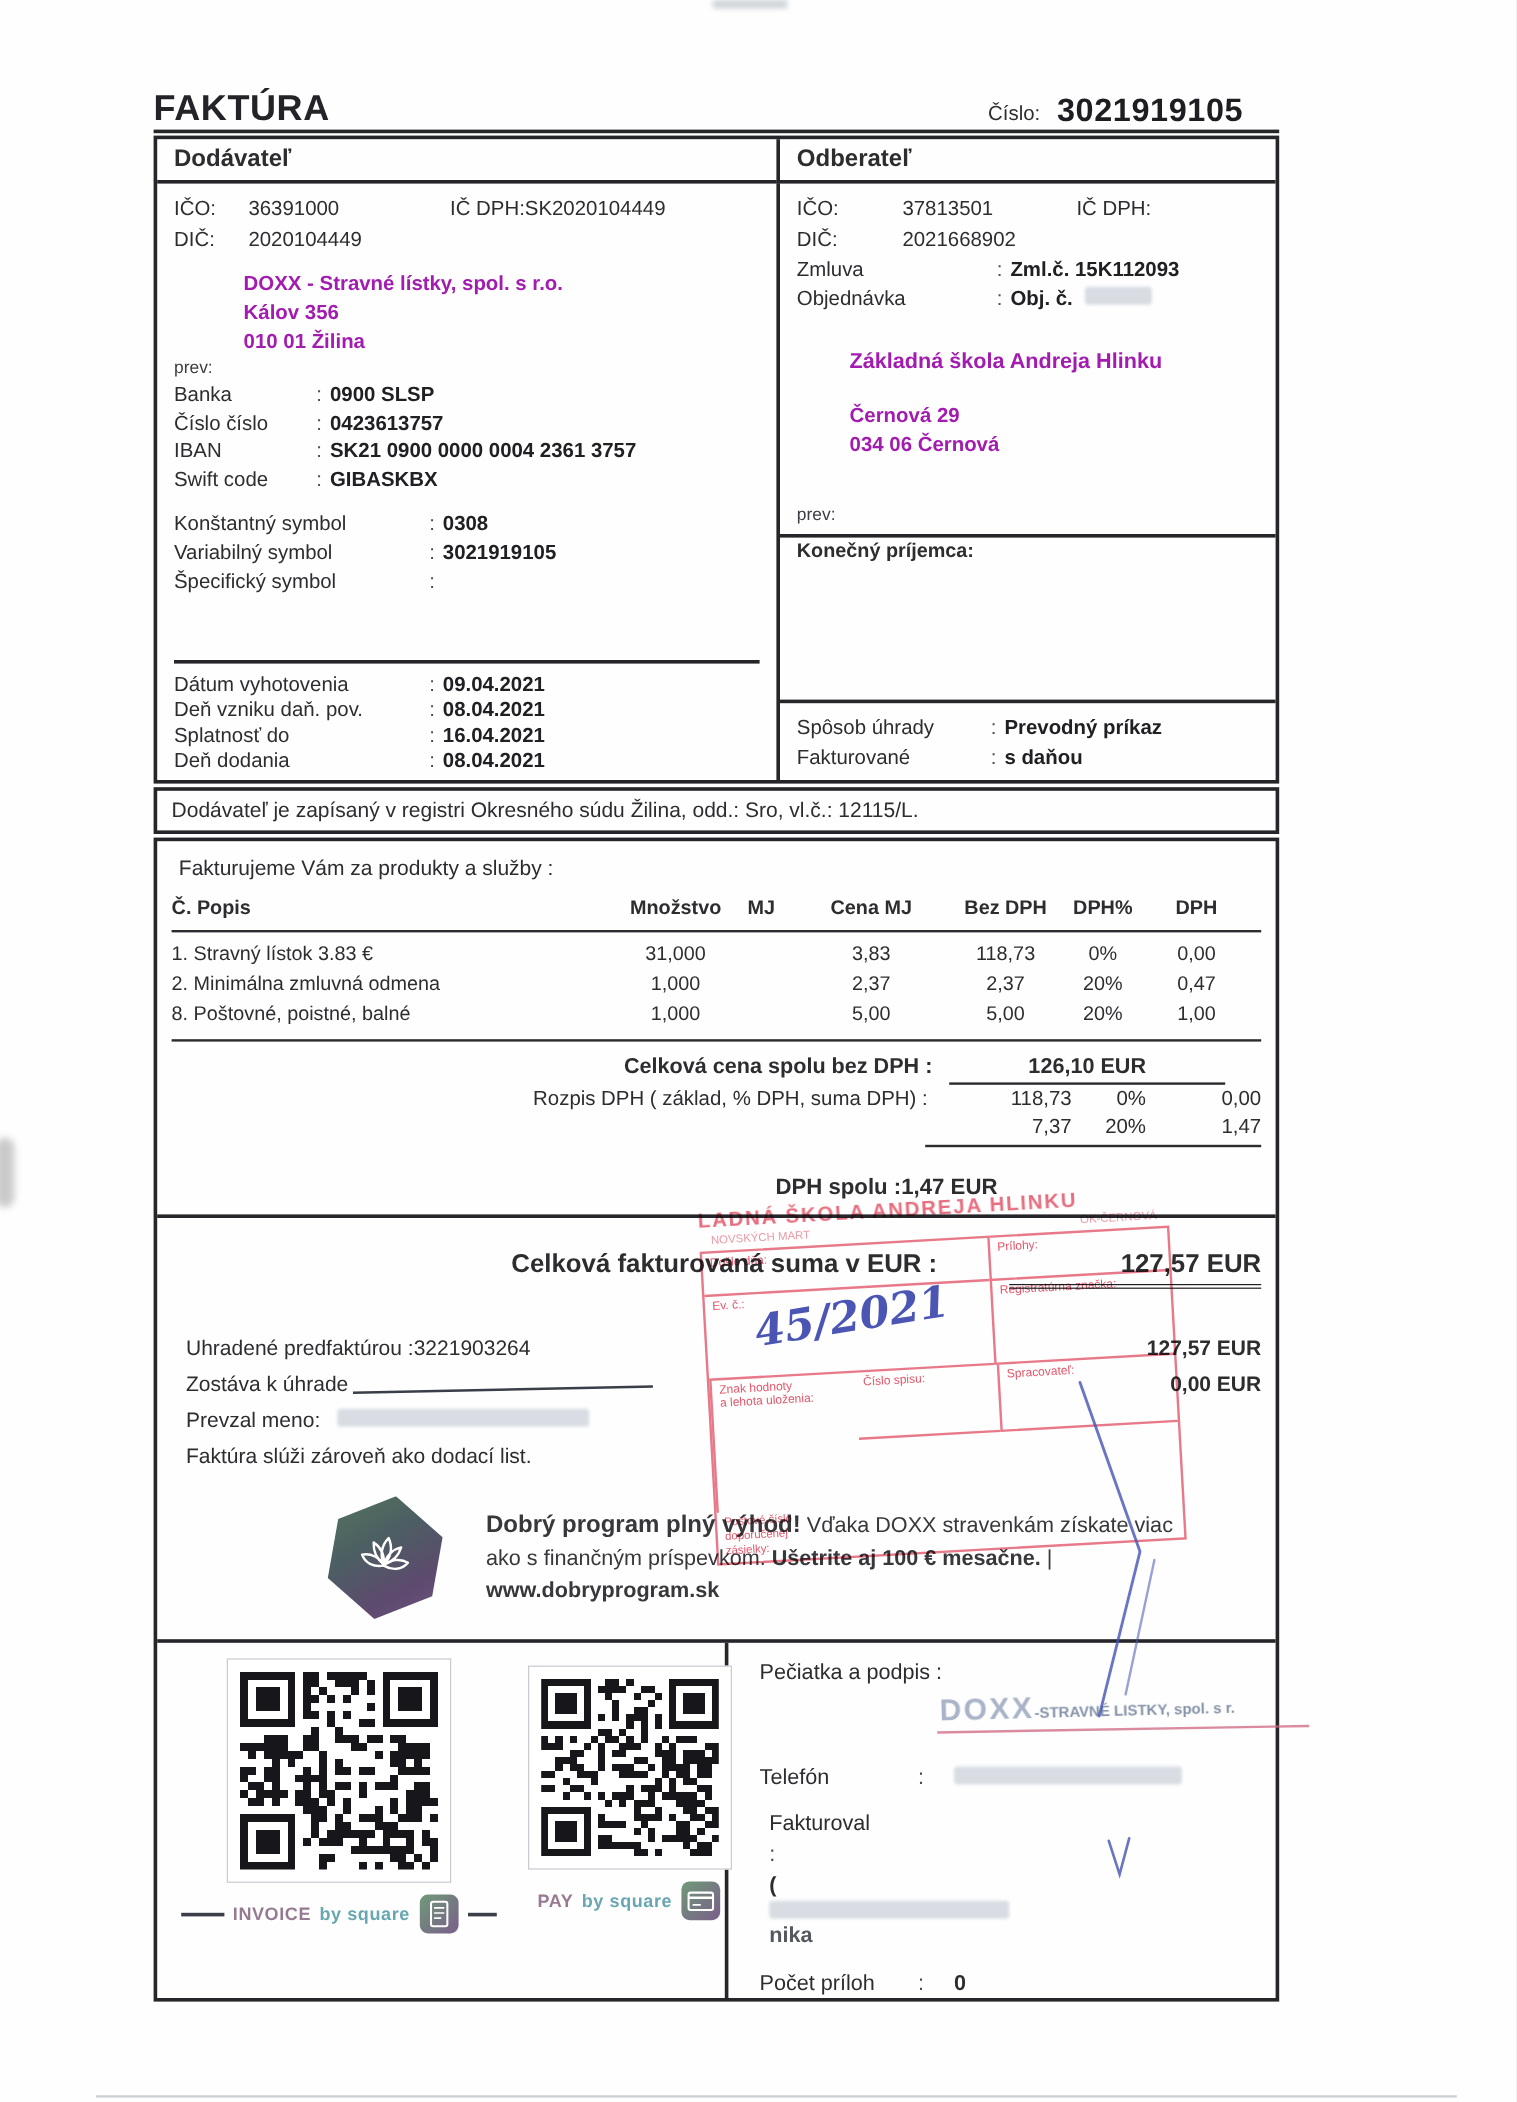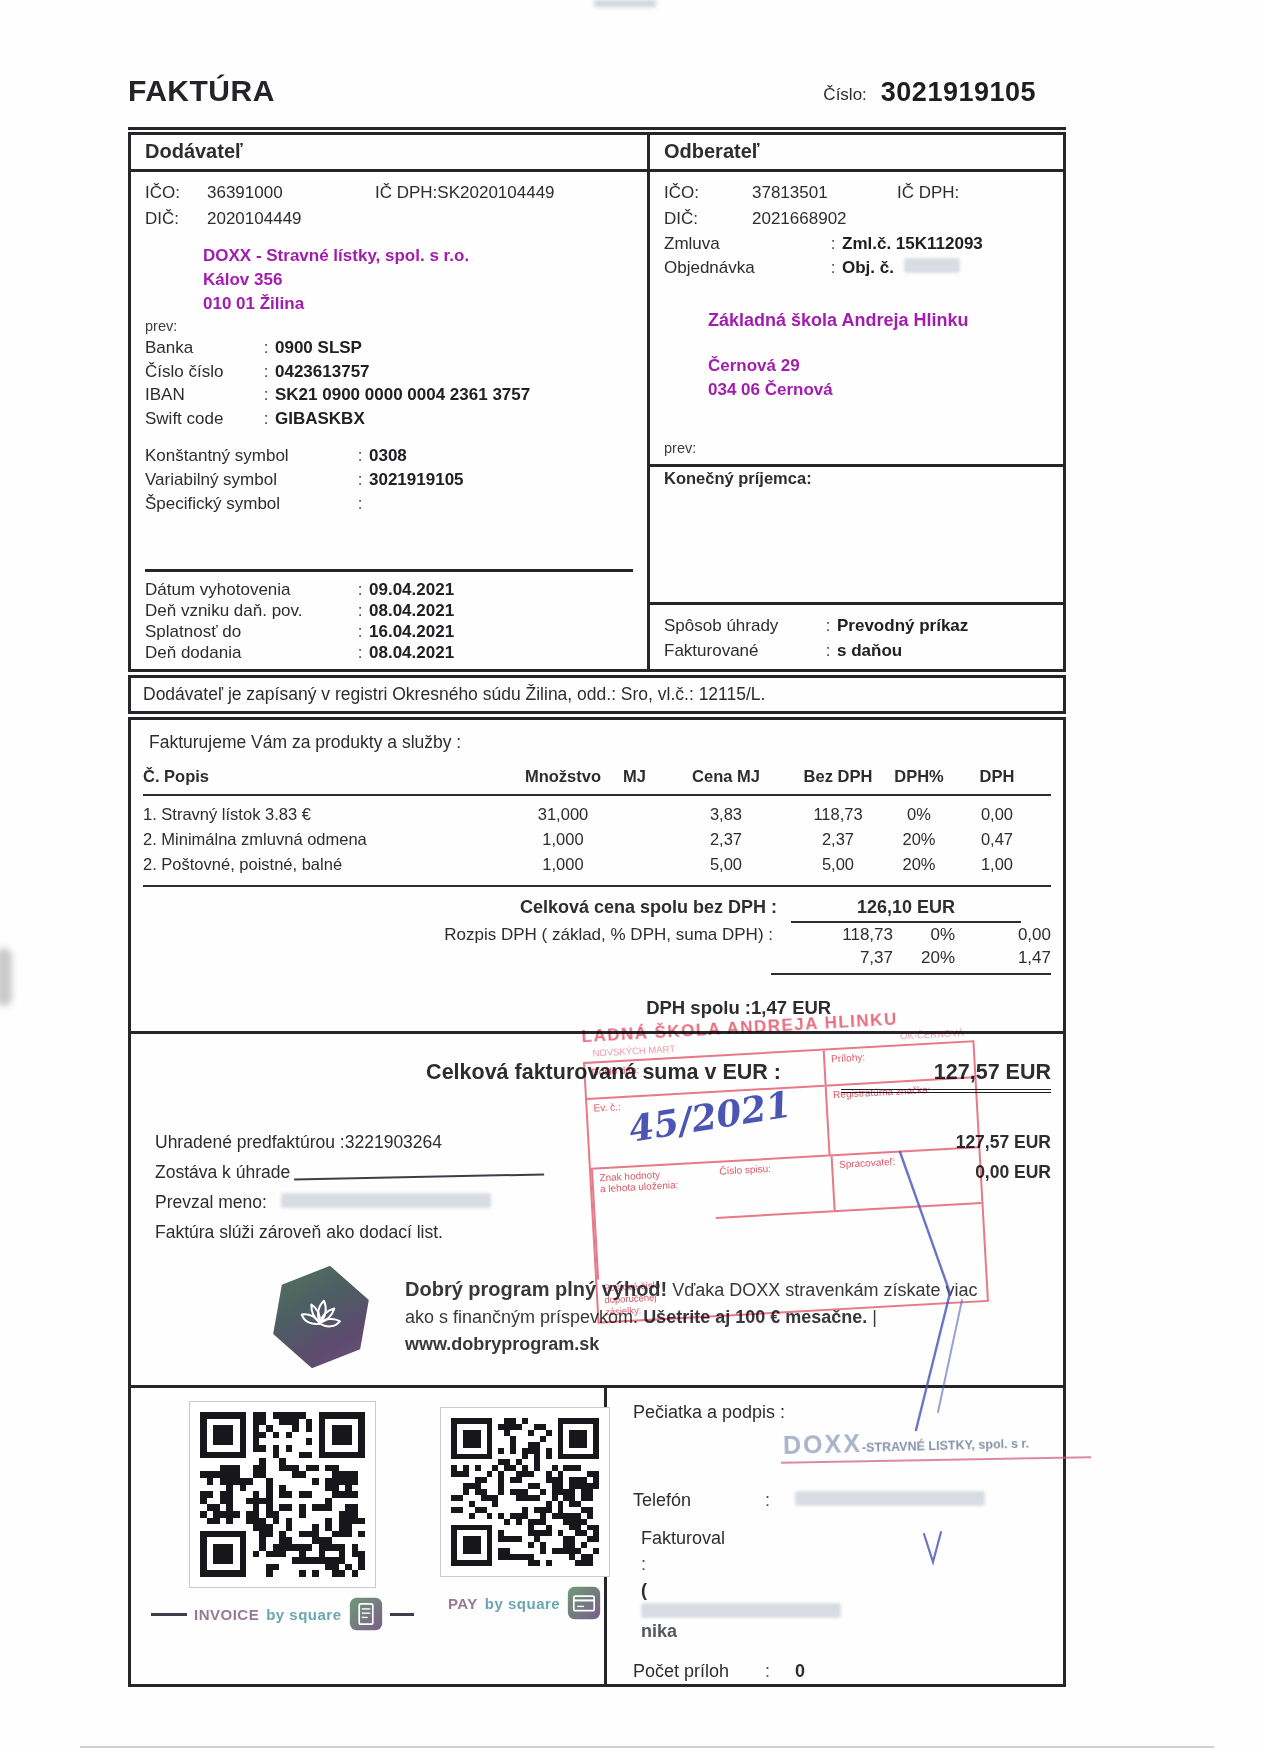--- a/index.html
+++ b/index.html
@@ -2,21 +2,21 @@
 <html><head>
 <meta charset="utf-8">
 <style>
   html,body{margin:0;padding:0;background:#d8d8d8;}
   .page{position:relative;width:1264px;height:1752px;background:#fefefe;margin:0 auto;
         font-family:"Liberation Sans","DejaVu Sans",sans-serif;color:#2d2d30;overflow:hidden;}
   .doc{position:absolute;left:128px;top:74px;width:938px;}
 
   
   .title-row{display:flex;justify-content:space-between;align-items:flex-end;
-             border-bottom:3px solid #26262a;padding-bottom:19px;}
+             border-bottom:3px solid #26262a;padding-bottom:0;}
   .title{font-size:30px;font-weight:bold;letter-spacing:.5px;color:#242428;}
   .cislo{display:flex;align-items:flex-end;gap:14px;padding-right:30px;}
   .cislo .l{font-size:17px;padding-bottom:3px;}
   .cislo .v{font-size:27px;font-weight:bold;letter-spacing:.5px;color:#1d1d22;}
 
   
   .main-box{margin-top:2px;border:3px solid #26262a;display:grid;
             grid-template-columns:516px 1fr;grid-template-rows:auto 1fr;height:534px;}
   .head-cell{font-size:20px;font-weight:bold;padding:5px 14px 6px;border-bottom:3px solid #26262a;}
   .head-cell.r,.body-cell.r{border-left:3px solid #26262a;}
@@ -321,21 +321,21 @@
             <div class="tbl-row">
               <span>2. Minimálna zmluvná odmena</span>
               <span class="num">1,000</span>
               <span></span>
               <span class="num">2,37</span>
               <span class="num">2,37</span>
               <span class="num">20%</span>
               <span class="num">0,47</span>
             </div>
             <div class="tbl-row">
-              <span>2. Poštovné, poistné, balné</span>
+              <span>8. Poštovné, poistné, balné</span>
               <span class="num">1,000</span>
               <span></span>
               <span class="num">5,00</span>
               <span class="num">5,00</span>
               <span class="num">20%</span>
               <span class="num">1,00</span>
             </div>
           </div>
           <div class="sep"></div>
         </div>

